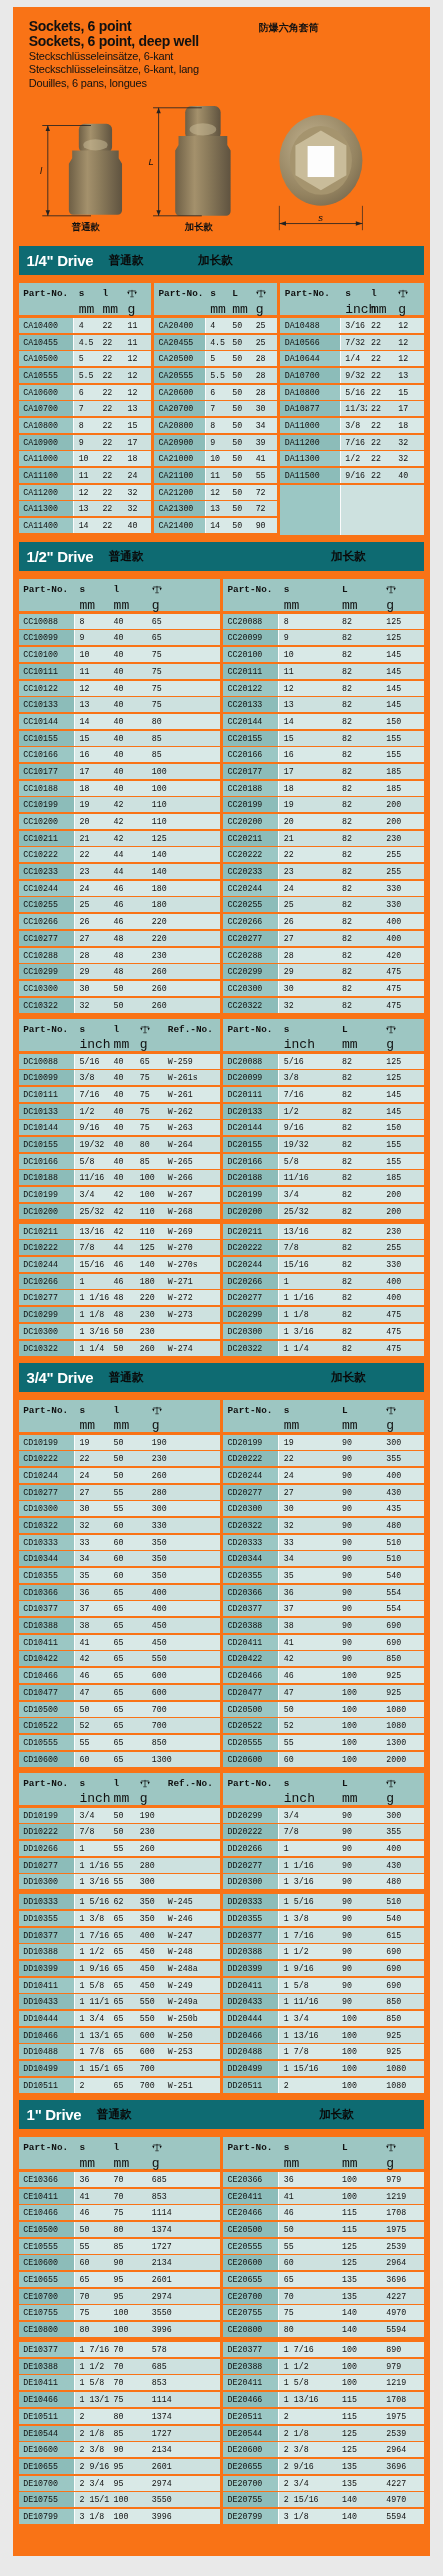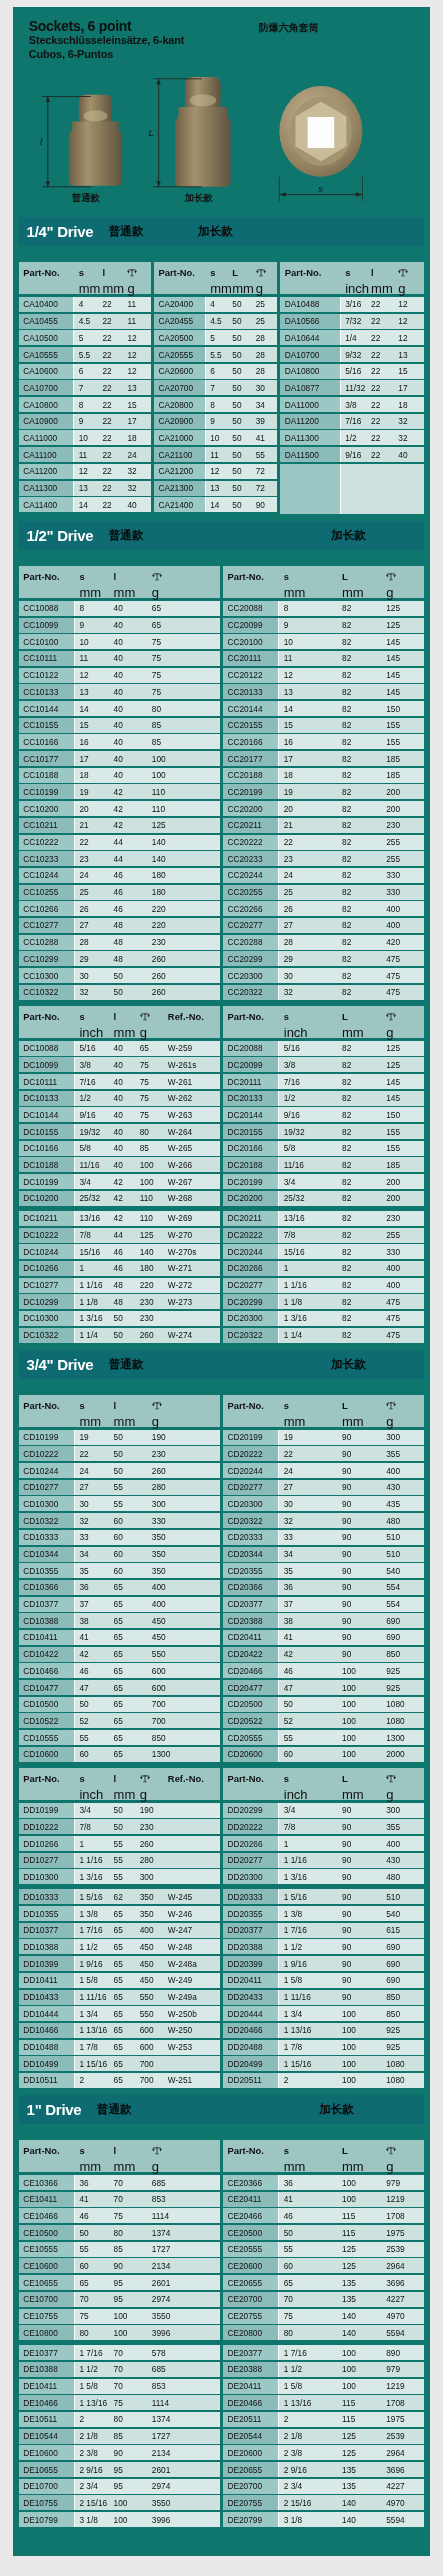--- a/index.html
+++ b/index.html
@@ -1,42 +1,42 @@
 <!DOCTYPE html>
 <html style="font-size:8.9px"><head>
 <meta charset="utf-8">
 <style>
   html,body{margin:0;padding:0;background:#e9e9e9;}
   body{width:443px;font-family:"Liberation Sans",sans-serif;color:#111;}
   .page{width:443px;min-height:2576px;box-sizing:border-box;padding:6.6px 0 11px 0;}
-  .card{margin:0 13.3px;background:#0f766e;box-sizing:border-box;padding:8.9px 5.5px 7.8px 5.5px;min-height:2549px;}
+  .card{margin:0 13.3px;background:#f97316;box-sizing:border-box;padding:8.9px 5.5px 7.8px 5.5px;min-height:2549px;}
 
   
   .titleblock{position:relative;padding:3.3px 0 0 10px;}
   .t-en{font-size:14px;font-weight:bold;line-height:1.12;letter-spacing:-0.3px;}
-  .t-sub{font-size:11px;font-weight:bold;line-height:1.2;letter-spacing:-0.2px;}
+  .t-sub{font-size:11px;font-weight:normal;line-height:1.2;letter-spacing:-0.2px;}
   .t-cn{position:absolute;top:5.5px;left:240px;font-size:10px;font-weight:bold;}
 
   
   .photos{position:relative;height:143px;margin:5.5px 0 7.8px 0;}
   .photos svg{position:absolute;left:0;top:0;}
   .photo-caption{position:absolute;font-size:9.4px;font-weight:bold;}
   .cap-normal{left:53px;top:126px;}
   .cap-long{left:166px;top:126px;}
 
   
   .section{margin-top:5.5px;}
   .secbar{background:#0e6b72;color:#fff;height:29px;display:flex;align-items:center;padding:0 7.8px;gap:15.5px;}
   .secbar .drive{font-size:15px;font-weight:bold;letter-spacing:-0.3px;white-space:nowrap;}
   .secbar .cnlbl{color:#0a0a0a;font-size:11.6px;font-weight:bold;white-space:nowrap;}
   .sec-quarter .lbl-long{margin-left:39px;}
   .sec-half .lbl-long,.sec-threequarter .lbl-long,.sec-one .lbl-long{margin-left:172px;}
 
   
-  .tables{display:flex;flex-wrap:wrap;gap:4.4px 3.3px;margin-top:16px;}
+  .tables{display:flex;flex-wrap:wrap;gap:4.4px 3.3px;margin-top:8px;font-family:Liberation Mono, monospace;}
   .grp{box-sizing:border-box;}
   .sec-quarter .grp.g1{width:132px;}
   .sec-quarter .grp.g2{width:123px;}
   .sec-quarter .grp.g3{flex:1;}
   .sec-half .grp,.sec-threequarter .grp,.sec-one .grp{width:calc(50% - 1.7px);}
 
   .thead{background:#9dc6c2;padding:4.4px 0 3.3px 0;margin-bottom:2.8px;}
   .thead .th{padding-left:4.4px;}
   .th-label{font-size:9.4px;font-weight:bold;height:12.2px;display:flex;align-items:center;}
   .th-unit{font-size:13px;margin-top:2.2px;height:10px;}
@@ -59,22 +59,24 @@
   .scale-icon svg{display:block;}
 </style>
 </head>
 <body>
 
 <div class="page">
   <div class="card">
 
     <div class="titleblock">
       <div class="t-en">Sockets, 6 point</div>
+      <div class="t-en">Sockets, 6 point, deep well</div>
       <div class="t-sub">Steckschlüsseleinsätze, 6-kant</div>
-      <div class="t-sub">Cubos, 6-Puntos</div>
+      <div class="t-sub">Steckschlüsseleinsätze, 6-kant, lang</div>
+      <div class="t-sub">Douilles, 6 pans, longues</div>
       <div class="t-cn">防爆六角套筒</div>
     </div>
 
     <div class="photos">
       <svg width="421" height="143" viewBox="0 0 760 258">
         <defs>
           <linearGradient id="bronze" x1="0" y1="0" x2="1" y2="0">
             <stop offset="0" stop-color="#6e5f45"></stop>
               <stop offset="0.35" stop-color="#a4916c"></stop>
             <stop offset="0.6" stop-color="#8a7a5a"></stop>

